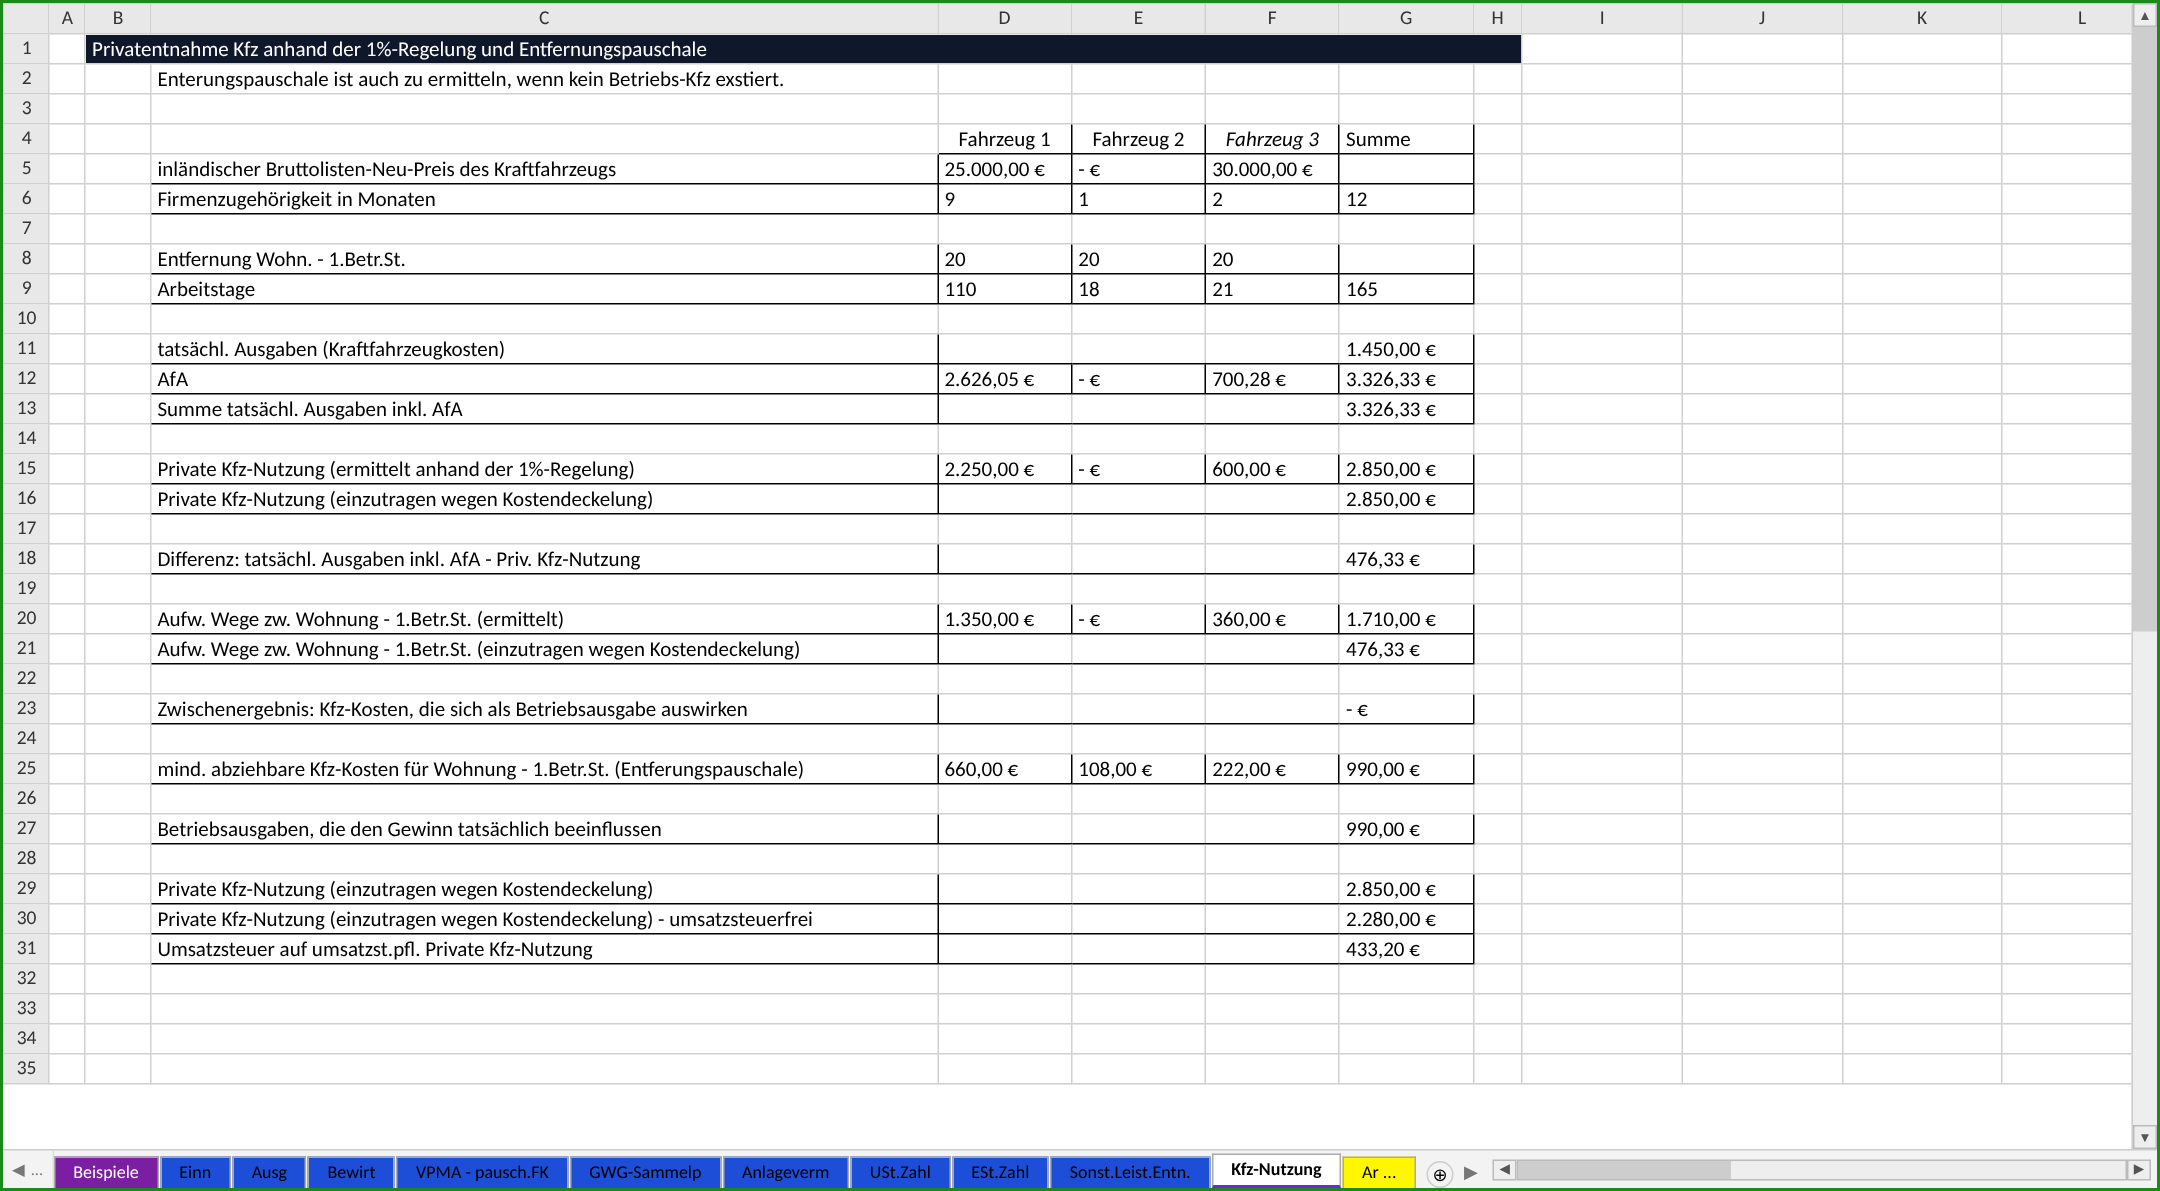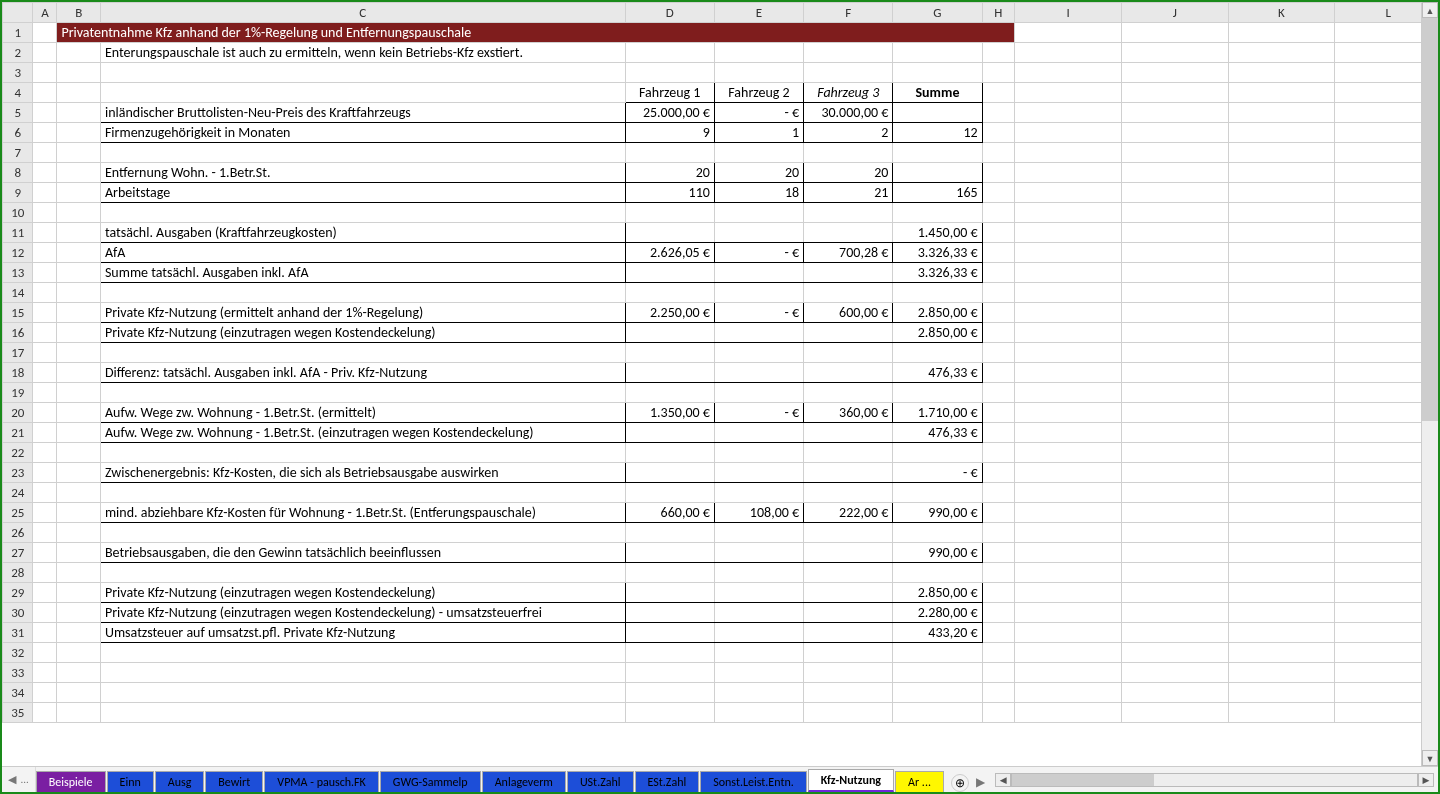--- a/index.html
+++ b/index.html
@@ -5,22 +5,22 @@
   * { box-sizing: border-box; }
   html, body { margin: 0; padding: 0; font-family: Calibri, Arial, sans-serif; font-size: 14px; background: #fff; color: #000; }
   .app { width: 1440px; height: 794px; border: 2px solid #1a8a1a; position: relative; overflow: hidden; display: flex; flex-direction: column; }
   .sheet-area { flex: 1; overflow: hidden; position: relative; }
   table.grid { border-collapse: collapse; table-layout: fixed; width: 1440px; }
   table.grid th, table.grid td { border: 1px solid #d0d0d0; height: 20px; padding: 0 4px; white-space: nowrap; overflow: hidden; font-weight: normal; }
   table.grid th { background: #e8e8e8; text-align: center; font-size: 13px; color: #333; }
   .col-hdr, .row-hdr { background: #e8e8e8; text-align: center; font-size: 13px; color: #333; border: 1px solid #b0b0b0; }
   .row-hdr { width: 28px; }
   .txt-left { text-align: left; }
-  .txt-right { text-align: right; }
-  .title-cell { background: #7f1d1d; color: #fff; padding-left: 6px; }
+  .txt-right { }
+  .title-cell { background: #0f172a; color: #fff; padding-left: 6px; }
   .b-all { border: 1px solid #000 !important; }
   .b-top { border-top: 1px solid #000 !important; }
   .b-bottom { border-bottom: 1px solid #000 !important; }
   .b-left { border-left: 1px solid #000 !important; }
   .b-right { border-right: 1px solid #000 !important; }
   
   .bottom-bar { height: 26px; background: #f3f3f3; border-top: 1px solid #ccc; display: flex; align-items: stretch; font-size: 12px; }
   .tab-nav { display: flex; align-items: center; padding: 0 6px; gap: 4px; border-right: 1px solid #ddd; }
   .tab-nav span { color: #777; cursor: pointer; font-size: 11px; }
   .tabs { display: flex; align-items: flex-end; overflow: hidden; }
@@ -119,21 +119,21 @@
             <td></td>
           </tr>
           <tr>
             <td class="row-hdr">4</td>
             <td></td>
             <td></td>
             <td></td>
             <td class="txt-right b-all" style="text-align: center;">Fahrzeug 1</td>
             <td class="b-all" style="text-align: center;">Fahrzeug 2</td>
             <td class="b-all" style="text-align: center; font-style: italic;">Fahrzeug 3</td>
-            <td class="b-all" style="text-align: center; font-weight: bold;">Summe</td>
+            <td class="b-all" style="">Summe</td>
             <td></td>
             <td></td>
             <td></td>
             <td></td>
             <td></td>
           </tr>
           <tr>
             <td class="row-hdr">5</td>
             <td></td>
             <td></td>

